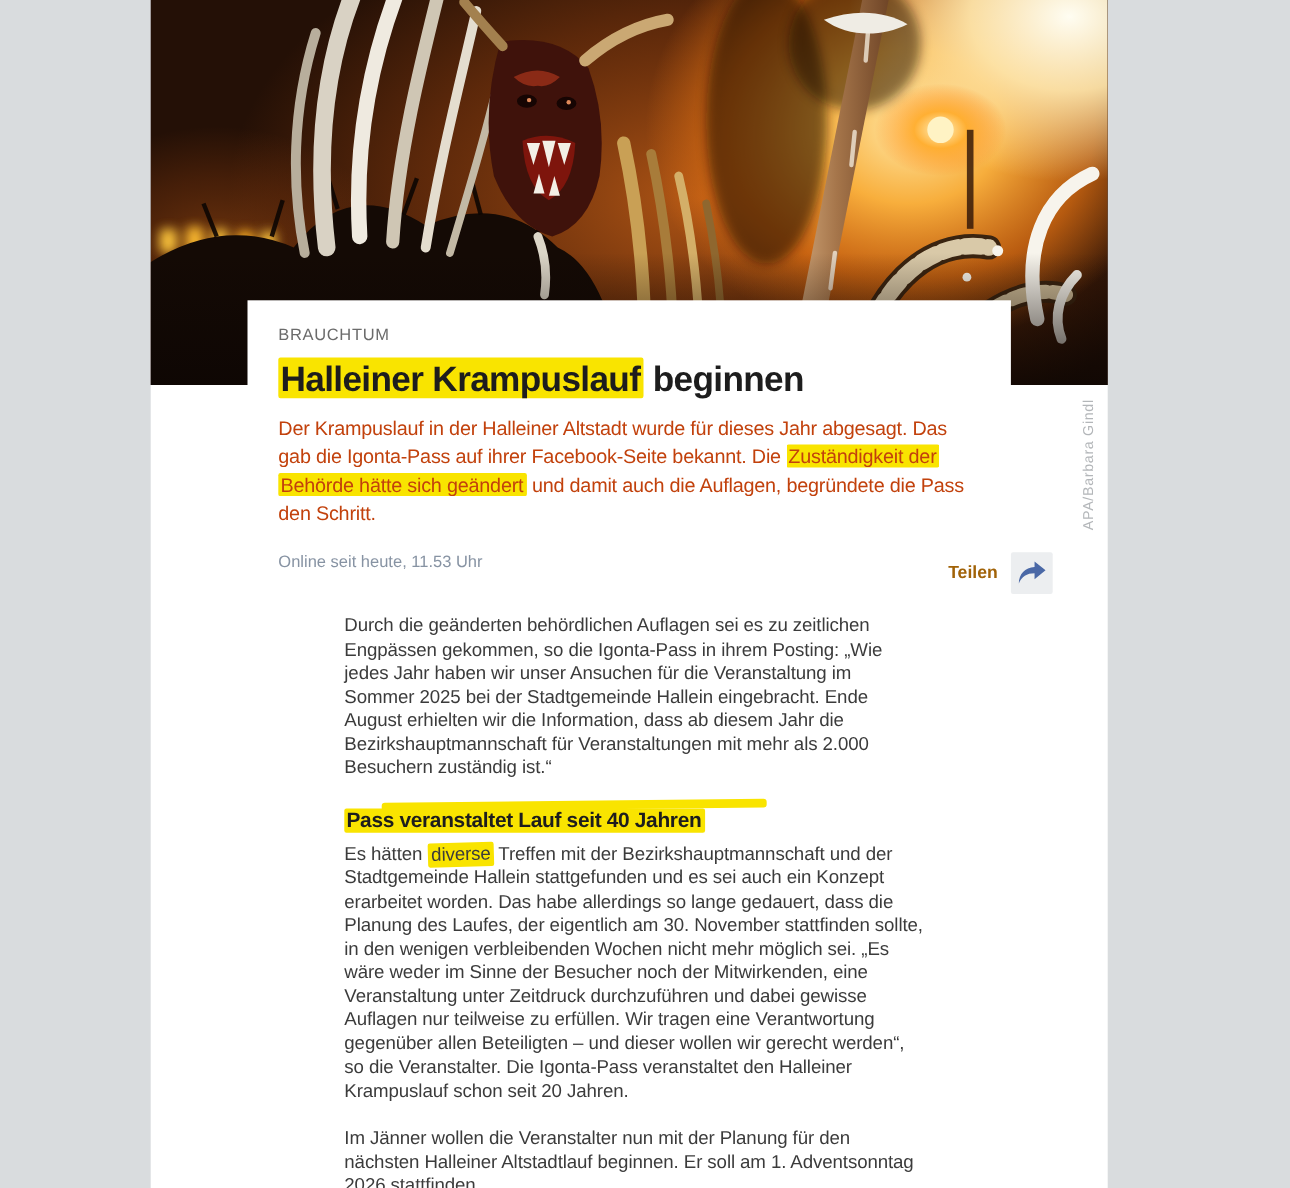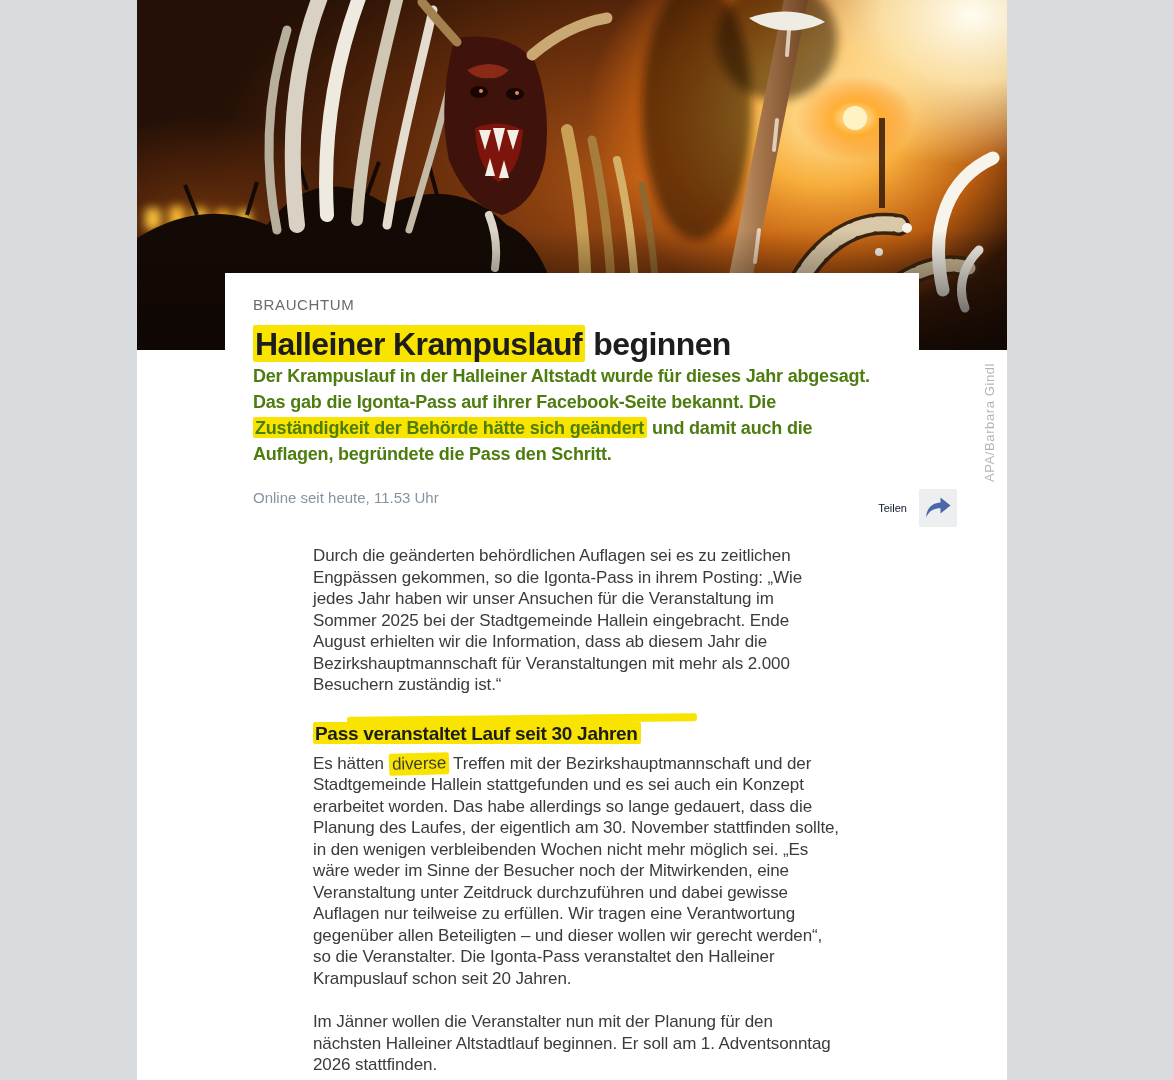--- a/index.html
+++ b/index.html
@@ -17,28 +17,28 @@
   .card { position:absolute; left:88px; top:273px; width:694px;
     background:#ffffff; padding:23px 28px 0 28px; }
 
   .kicker { font-size:15px; letter-spacing:0.6px; color:#6b6b6b; }
 
   h1.headline { margin-top:12px; font-size:32px; line-height:38px; font-weight:bold;
     color:#1d1d1d; letter-spacing:-0.6px; }
   .hl { background:#f9e400; padding:1px 3px 0 2px; border-radius:2px;
     box-decoration-break:clone;text-align:right; -webkit-box-decoration-break:clone; }
 
-  .lead { font-size:18px; line-height:26px; font-weight:bold;
-    color:#4d7c0f; letter-spacing:-0.2px; }
+  .lead { margin-top:13px; font-size:18px; line-height:26px; font-weight:normal;
+    color:#c2410c; letter-spacing:-0.2px; }
 
   .meta-row { margin-top:22px; margin-right:-66px; display:flex;
     justify-content:space-between; }
   .timestamp { font-size:15px; color:#8793a3; }
   .share-group { display:flex; align-items:center; gap:12px; cursor:pointer; }
-  .share-label { font-size:11px; font-weight:normal; color:#0f172a; }
+  .share-label { font-size:16px; font-weight:bold; color:#a16207; }
   .share-iconbox { width:38px; height:38px; background:#eceef0; border-radius:2px;
     display:flex; align-items:center; justify-content:center; }
 
   .article-body { margin-top:18px; margin-left:60px; width:527px;
     font-size:17px; line-height:21.5px; color:#3b3b3b; letter-spacing:-0.1px; }
   .article-body p { margin-bottom:22px; }
 
   .subhead { position:relative; margin-top:26px; margin-bottom:8px;
     font-size:19px; line-height:23px; font-weight:bold; color:#1d1d1d;
     letter-spacing:-0.3px; }
@@ -206,21 +206,21 @@
             <path d="M15.5,0.5 L25.5,8.5 L15.5,16.5 L15.5,11.2 C8.5,11.2 3.8,14.2 1.2,20.5
                      C1.2,12.0 6.8,5.8 15.5,5.4 Z" fill="#4a68a6"></path>
           </svg>
         </span>
       </span>
     </div>
 
     <div class="article-body">
       <p>Durch die geänderten behördlichen Auflagen sei es zu zeitlichen Engpässen gekommen, so die Igonta-Pass in ihrem Posting: „Wie jedes Jahr haben wir unser Ansuchen für die Veranstaltung im Sommer 2025 bei der Stadtgemeinde Hallein eingebracht. Ende August erhielten wir die Information, dass ab diesem Jahr die Bezirkshauptmannschaft für Veranstaltungen mit mehr als 2.000 Besuchern zuständig ist.“</p>
 
-      <h2 class="subhead"><span class="marker-swipe"></span><span class="hl">Pass veranstaltet Lauf seit 30 Jahren</span></h2>
+      <h2 class="subhead"><span class="marker-swipe"></span><span class="hl">Pass veranstaltet Lauf seit 40 Jahren</span></h2>
 
       <p><span>Es hätten </span><span class="hl-word">diverse</span><span> Treffen mit der Bezirkshauptmannschaft und der Stadtgemeinde Hallein stattgefunden und es sei auch ein Konzept erarbeitet worden. Das habe allerdings so lange gedauert, dass die Planung des Laufes, der eigentlich am 30. November stattfinden sollte, in den wenigen verbleibenden Wochen nicht mehr möglich sei. „Es wäre weder im Sinne der Besucher noch der Mitwirkenden, eine Veranstaltung unter Zeitdruck durchzuführen und dabei gewisse Auflagen nur teilweise zu erfüllen. Wir tragen eine Verantwortung gegenüber allen Beteiligten – und dieser wollen wir gerecht werden“, so die Veranstalter. Die Igonta-Pass veranstaltet den Halleiner Krampuslauf schon seit 20 Jahren.</span></p>
 
       <p>Im Jänner wollen die Veranstalter nun mit der Planung für den nächsten Halleiner Altstadtlauf beginnen. Er soll am 1. Adventsonntag 2026 stattfinden.</p>
 
     </div>
 
   </div>
 </div>
 

